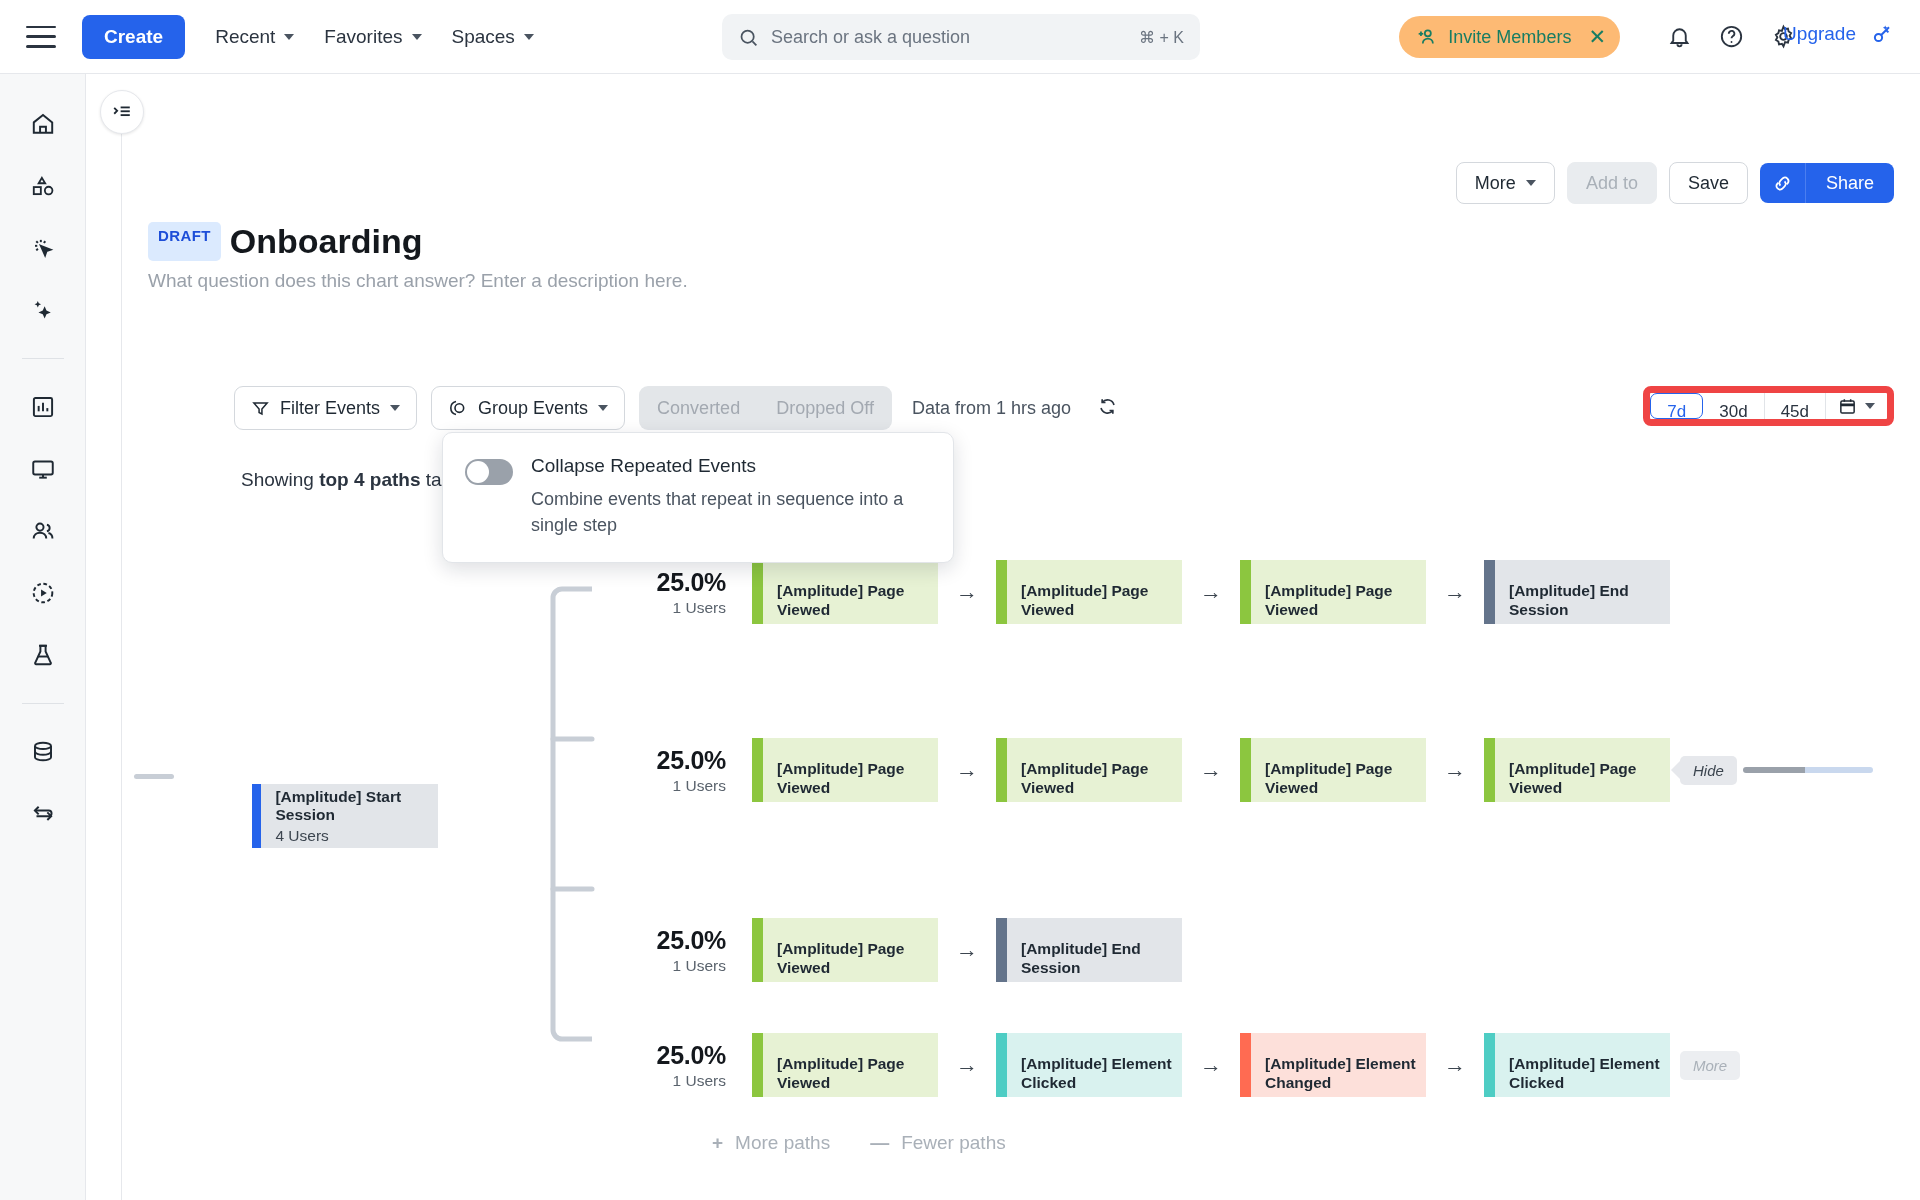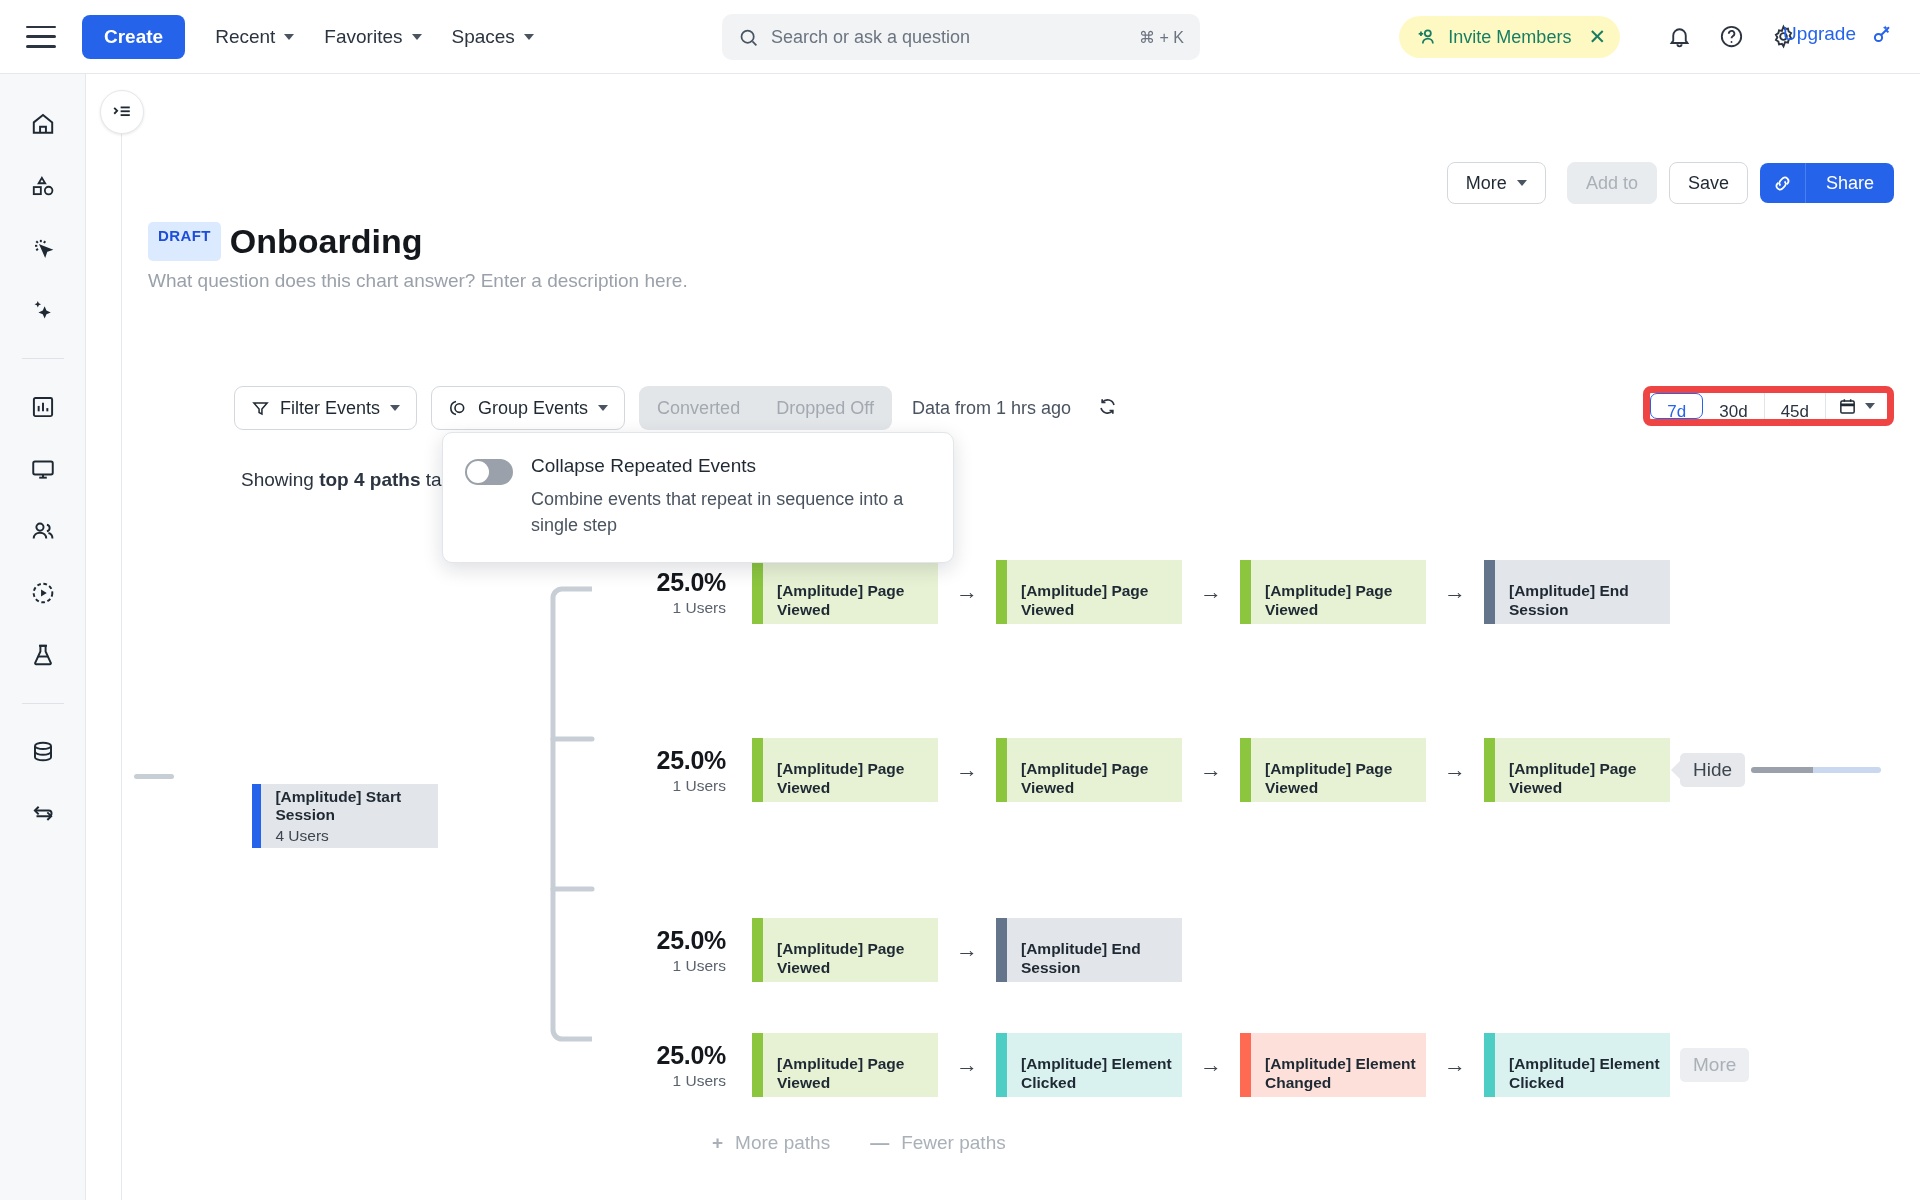--- a/index.html
+++ b/index.html
@@ -31,21 +31,21 @@
      border-top:6px solid #4a5460; display:inline-block; }
   .search-wrap {
     position:absolute; left:722px; top:14px; width:478px; height:46px;
     background:#f1f3f5; border-radius:10px; display:flex; align-items:center;
     padding: 0 16px; cursor:text;
   }
   .search-wrap .ph { font-size:18px; color:#6b7480; margin-left:12px; flex:1; }
   .kbd { font-size:16px; color:#6b7480; }
   .invite {
     position:absolute; right:300px; top:16px; height:42px; display:flex;
-    align-items:center; gap:11px; background:#fef9c3; border-radius:21px;
+    align-items:center; gap:11px; background:#fdba74; border-radius:21px;
     padding:0 14px 0 16px; color:#177d63; font-size:18px; cursor:pointer;
   }
   .invite .x { font-size:21px; color:#177d63; margin-left:6px; }
   .ticon { position:absolute; top:24px; cursor:pointer; }
   .upgrade { position:absolute; right:26px; top:22px; display:flex; align-items:center;
      gap:14px; color:#2563eb; font-size:19px; cursor:pointer; }
 
   
   .rail {
     position:absolute; left:0; top:74px; width:86px; height:1126px;
@@ -65,21 +65,21 @@
     display:flex; align-items:center; justify-content:center; cursor:pointer; z-index:6;
   }
   .panel-line { position:absolute; left:35px; top:60px; width:1px; height:1066px; background:#e6e8ec; }
 
   .hdr-actions { position:absolute; right:26px; top:88px; display:flex; align-items:center; gap:12px; }
   .btn {
     height:42px; border:1px solid #d4d8dd; background:#fff; border-radius:8px;
     font-size:18px; color:#1f2933; padding:0 18px; display:flex; align-items:center;
     gap:10px; cursor:pointer; font-family:"Liberation Sans", sans-serif;
   }
-  .btn.disabled { color:#a9b0b8; background:#e9ecef; border-color:#e9ecef; cursor:default;margin-left:9px; }
+  .btn.disabled { color:#a9b0b8; background:#e9ecef; border-color:#e9ecef; cursor:default; }
   .share-group { display:flex; height:40px; border-radius:8px; overflow:hidden; }
   .share-link { background:#2563eb; width:46px; display:flex; align-items:center;
      justify-content:center; cursor:pointer; border-right:1px solid #4b7ef0; }
   .share-btn { background:#2563eb; color:#fff; font-size:18px; display:flex;
      align-items:center; padding:0 20px; cursor:pointer; }
 
   .title-row { position:absolute; left:62px; top:148px; display:flex; gap:9px; }
   .draft-badge { background:#dbeafe; color:#1d4ed8; font-size:15px; font-weight:700;
      letter-spacing:.4px; padding:5px 10px; border-radius:5px; }
   .title { font-size:34px; font-weight:700; color:#14181d; }
@@ -143,22 +143,22 @@
   .pct .u { font-size:15.5px; color:#5a636d; margin-top:2px; }
 
   .node { position:relative; width:186px; height:64px; display:flex; align-items:center; cursor:pointer; }
   .node .accent { width:11px; height:100%; flex:none; }
   .node .label { padding-left:14px; padding-right:8px; font-size:15.5px;
      font-weight:700; color:#1f2933; line-height:1.25;margin-top:16px; }
   .arrow { width:58px; display:flex; align-items:center; justify-content:center;
      font-size:22px; color:#3c454f; flex:none; }
 
   .pill {
-    background:#e6e8ec; color:#3c454f; font-size:19px; padding:6px 13px;
-    border-radius:5px; position:relative; cursor:pointer; margin-left:10px;
+    background:#e6e8ec; color:#3c454f; font-size:15px; padding:6px 13px;
+    border-radius:5px; position:relative; cursor:pointer; margin-left:10px;font-style:italic;
   }
   .pill.arrowleft::before {
     content:""; position:absolute; left:-9px; top:50%; transform:translateY(-50%);
     border-top:10px solid transparent; border-bottom:10px solid transparent;
     border-right:10px solid #e6e8ec;
   }
   .pill.ghost { background:#eceef1; color:#a9b0b8; }
   .hidebar { width:130px; height:6px; margin-left:6px; display:flex; }
   .hidebar .a { width:62px; background:#9aa1aa; border-radius:3px 0 0 3px; }
   .hidebar .b { width:68px; background:#c9d8ee; border-radius:0 3px 3px 0; }

